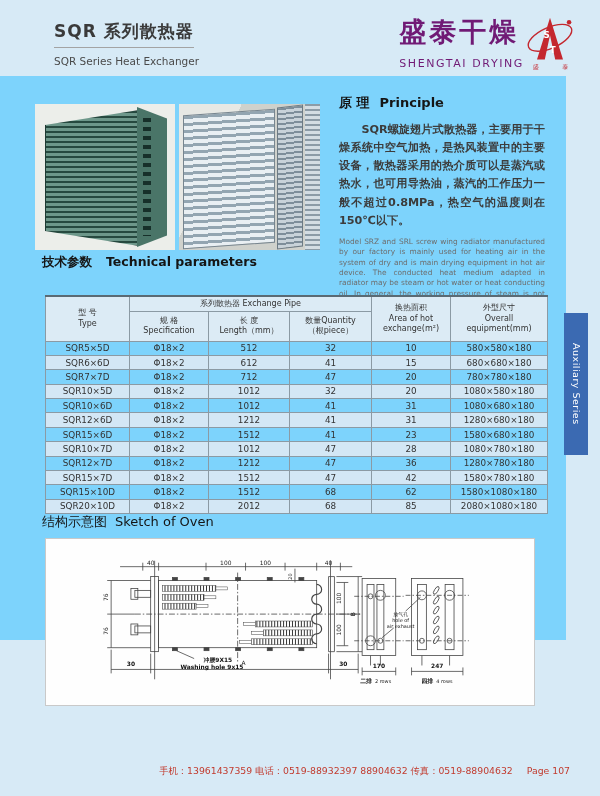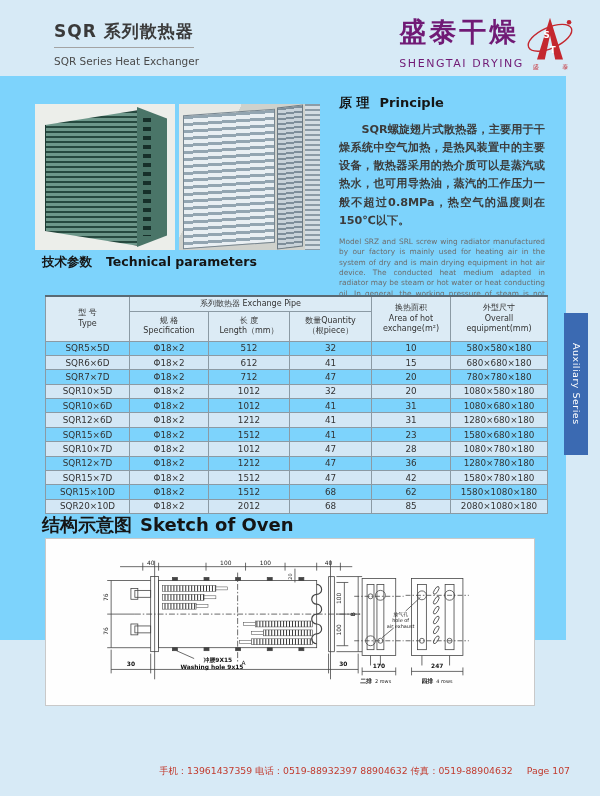--- a/index.html
+++ b/index.html
@@ -56,21 +56,21 @@
     font-size:8.8px;color:#333;}
   table.params th,table.params td{border:1px solid #8b9aa4;text-align:center;vertical-align:middle;padding:0;font-weight:normal;}
   table.params thead th{background:#dcebf5;font-size:8px;line-height:1.3;}
   table.params thead tr:first-child th{border-top:2px solid #5a6a74;}
   table.params thead .grp{height:15px;}
   table.params thead .sub th{height:29px;}
   table.params tbody td{height:13.4px;}
   table.params tbody tr.alt{background:#d3e7f5;}
 
   
-  .sketch-title{position:absolute;left:42px;top:437px;font-size:18px;font-weight:bold;color:#151515;}
+  .sketch-title{position:absolute;left:42px;top:437px;font-size:13px;font-weight:normal;color:#151515;}
   .sketch-title .en{margin-left:8px;}
   .sketch-box{position:absolute;left:45px;top:462px;width:488px;height:166px;background:#fefefe;border:1px solid #c9c9c9;}
   .sketch-box svg{display:block;}
   .sk-txt{font-size:6px;fill:#222;font-family:"DejaVu Sans",sans-serif;}
   .sk-txt-sm{font-size:5px;fill:#222;font-family:"DejaVu Sans",sans-serif;}
   .sk-txt-b{font-size:6px;font-weight:bold;fill:#111;font-family:"DejaVu Sans",sans-serif;}
 
   
   .side-tab{position:absolute;left:564px;top:313px;width:24px;height:142px;background:#3b6ab2;
     color:#fff;display:flex;align-items:center;justify-content:center;

